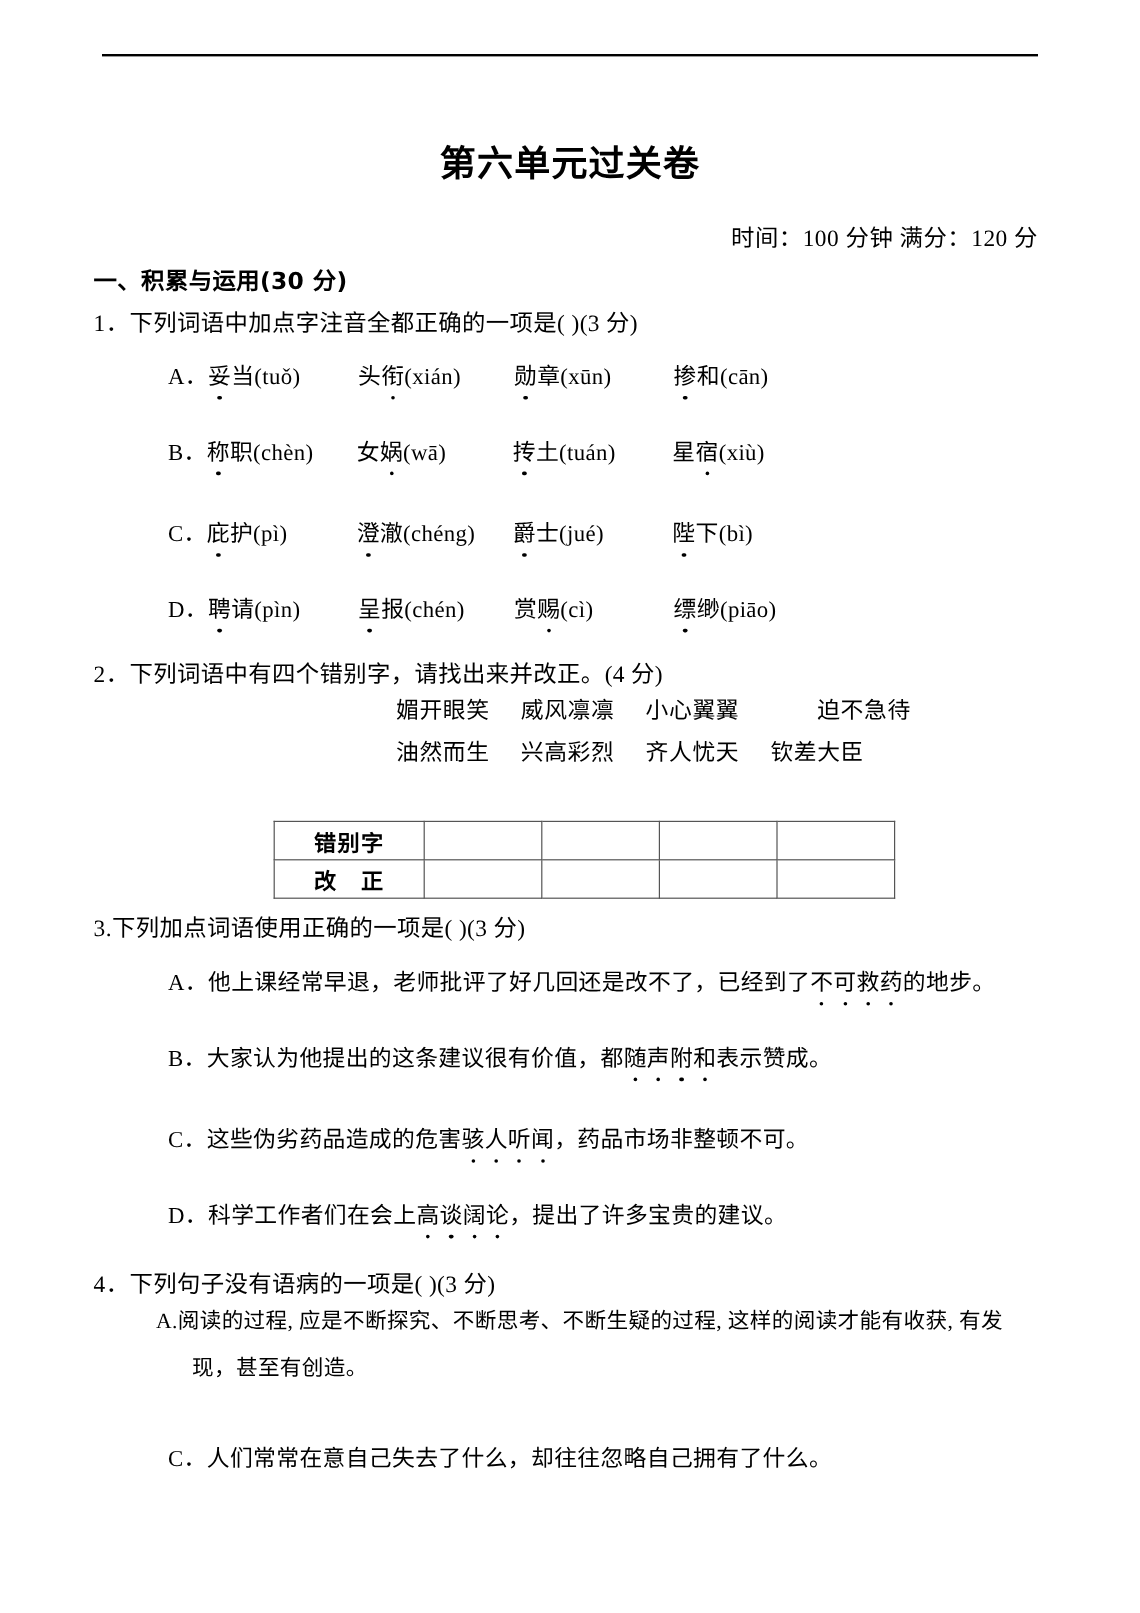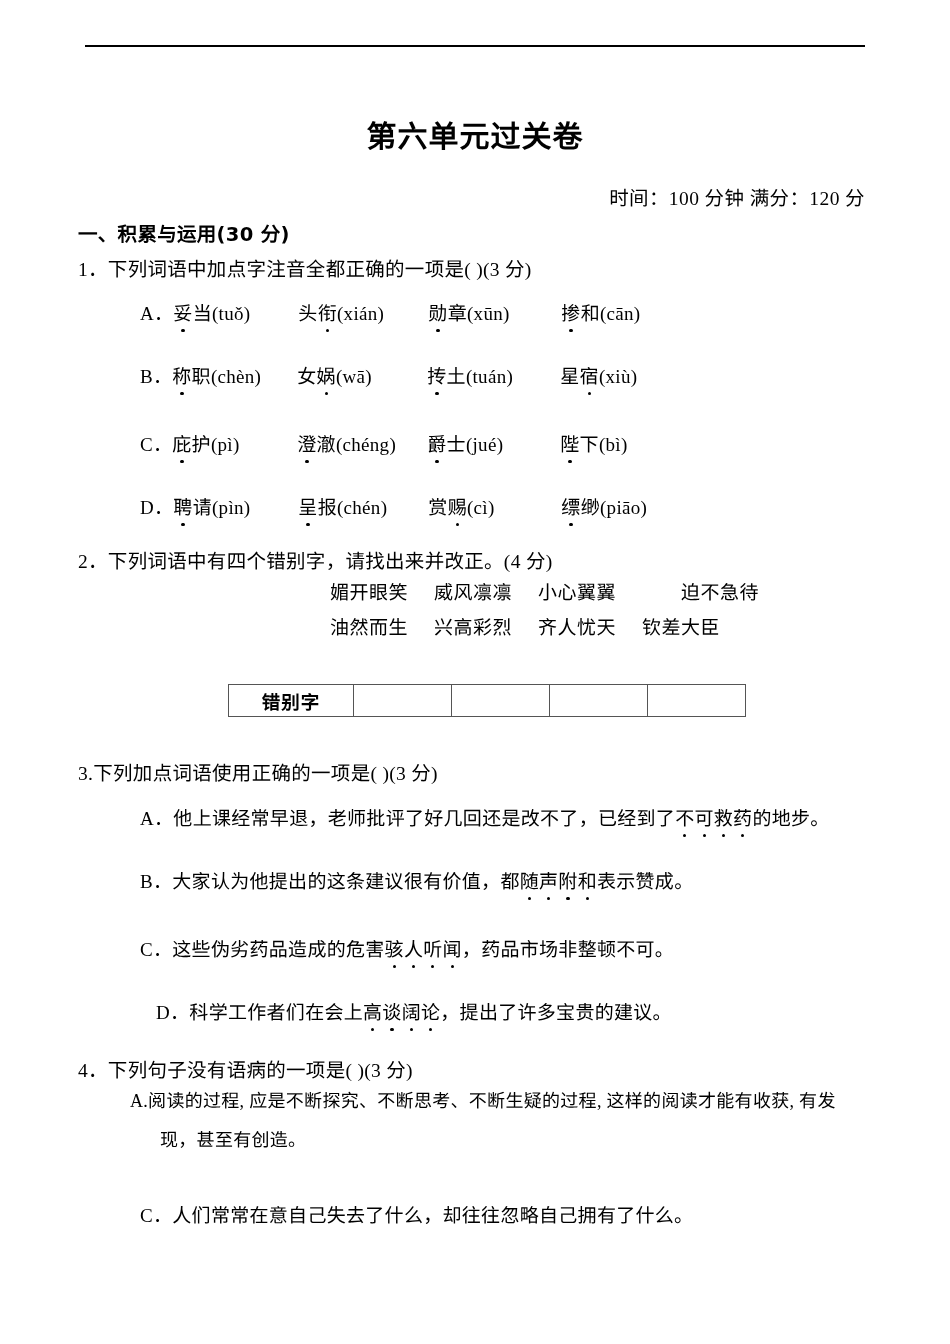--- a/index.html
+++ b/index.html
@@ -179,40 +179,47 @@
 
   <table class="ans-table">
     <tbody>
         <tr>
       <td class="label">错别字</td>
       <td class="blank"></td>
       <td class="blank"></td>
       <td class="blank"></td>
       <td class="blank"></td>
     </tr>
+    <tr>
+      <td class="label">改　正</td>
+      <td class="blank"></td>
+      <td class="blank"></td>
+      <td class="blank"></td>
+      <td class="blank"></td>
+    </tr>
   </tbody>
     </table>
 
   <div class="qnum" style="left:78px; top:757px;">
     <span>3.</span><span>下列加点词语使用正确的一项是(        )(3 分)</span>
   </div>
 
   <div class="opt" style="left:140px; top:803px;">
     <span class="opt-label">A．</span><span>他上课经常早退，老师批评了好几回还是改不了，已经到了</span><span><span class="dot">不</span><span class="dot">可</span><span class="dot">救</span><span class="dot">药</span></span><span>的地步。</span>
   </div>
 
   <div class="opt" style="left:140px; top:866px;">
     <span class="opt-label">B．</span><span>大家认为他提出的这条建议很有价值，都</span><span><span class="dot">随</span><span class="dot">声</span><span class="dot">附</span><span class="dot">和</span></span><span>表示赞成。</span>
   </div>
 
   <div class="opt" style="left:140px; top:934px;">
     <span class="opt-label">C．</span><span>这些伪劣药品造成的危害</span><span><span class="dot">骇</span><span class="dot">人</span><span class="dot">听</span><span class="dot">闻</span></span><span>，药品市场非整顿不可。</span>
   </div>
 
-  <div class="opt" style="left:140px; top:997px;margin-left:16px;">
+  <div class="opt" style="left:140px; top:997px;">
     <span class="opt-label">D．</span><span>科学工作者们在会上</span><span><span class="dot">高</span><span class="dot">谈</span><span class="dot">阔</span><span class="dot">论</span></span><span>，提出了许多宝贵的建议。</span>
   </div>
 
   <div class="qnum" style="left:78px; top:1054px;">
     <span>4．</span><span>下列句子没有语病的一项是(        )(3 分)</span>
   </div>
 
   <div class="opt" style="left:130px; top:1086px; font-size:18px;">
     <span class="opt-label">A.</span><span>阅读的过程, 应是不断探究、不断思考、不断生疑的过程, 这样的阅读才能有收获, 有发</span>
   </div>

